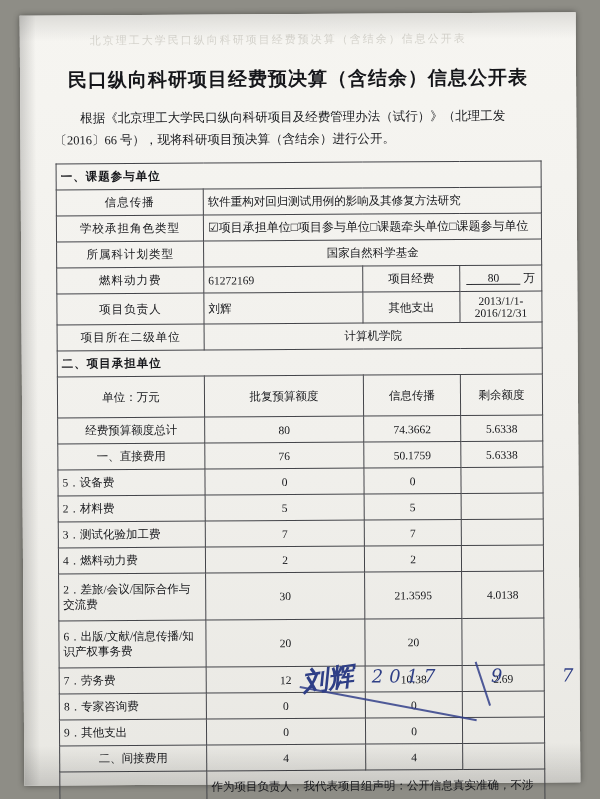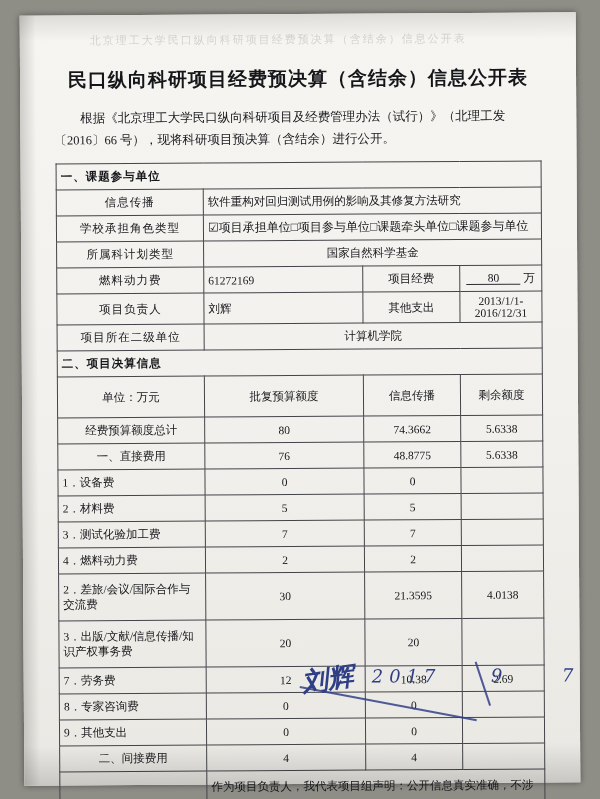--- a/index.html
+++ b/index.html
@@ -179,45 +179,45 @@
         <td class="ctr">2013/1/1- 2016/12/31</td>
       </tr>
 
       <tr>
         <td class="lbl">项目所在二级单位</td>
         <td class="ctr" colspan="3">计算机学院</td>
       </tr>
 
       <tr>
         <td class="sec" colspan="4">
-          <span>二、</span><span>项目决算信息</span>
+          <span>二、</span><span>项目承担单位</span>
         </td>
       </tr>
 
       <tr>
         <td class="ctr" style="height:34px">单位：万元</td>
         <td class="ctr">批复预算额度</td>
         <td class="ctr">信息传播</td>
         <td class="ctr">剩余额度</td>
       </tr>
 
       <tr>
         <td class="ctr">经费预算额度总计</td>
         <td class="num">80</td>
         <td class="num">74.3662</td>
         <td class="num">5.6338</td>
       </tr>
       <tr>
         <td class="ctr">一、直接费用</td>
         <td class="num">76</td>
-        <td class="num">48.8775</td>
+        <td class="num">50.1759</td>
         <td class="num">5.6338</td>
       </tr>
       <tr>
-        <td class="itemname">1．设备费</td>
+        <td class="itemname">5．设备费</td>
         <td class="num">0</td>
         <td class="num">0</td>
         <td class="num"></td>
       </tr>
       <tr>
         <td class="itemname">2．材料费</td>
         <td class="num">5</td>
         <td class="num">5</td>
         <td class="num"></td>
       </tr>
@@ -233,21 +233,21 @@
         <td class="num">2</td>
         <td class="num"></td>
       </tr>
       <tr>
         <td class="itemname" style="height:40px">2．差旅/会议/国际合作与交流费</td>
         <td class="num">30</td>
         <td class="num">21.3595</td>
         <td class="num">4.0138</td>
       </tr>
       <tr>
-        <td class="itemname" style="height:40px">3．出版/文献/信息传播/知识产权事务费</td>
+        <td class="itemname" style="height:40px">6．出版/文献/信息传播/知识产权事务费</td>
         <td class="num">20</td>
         <td class="num">20</td>
         <td class="num"></td>
       </tr>
       <tr>
         <td class="itemname">7．劳务费</td>
         <td class="num">12</td>
         <td class="num">10.38</td>
         <td class="num">2.69</td>
       </tr>

